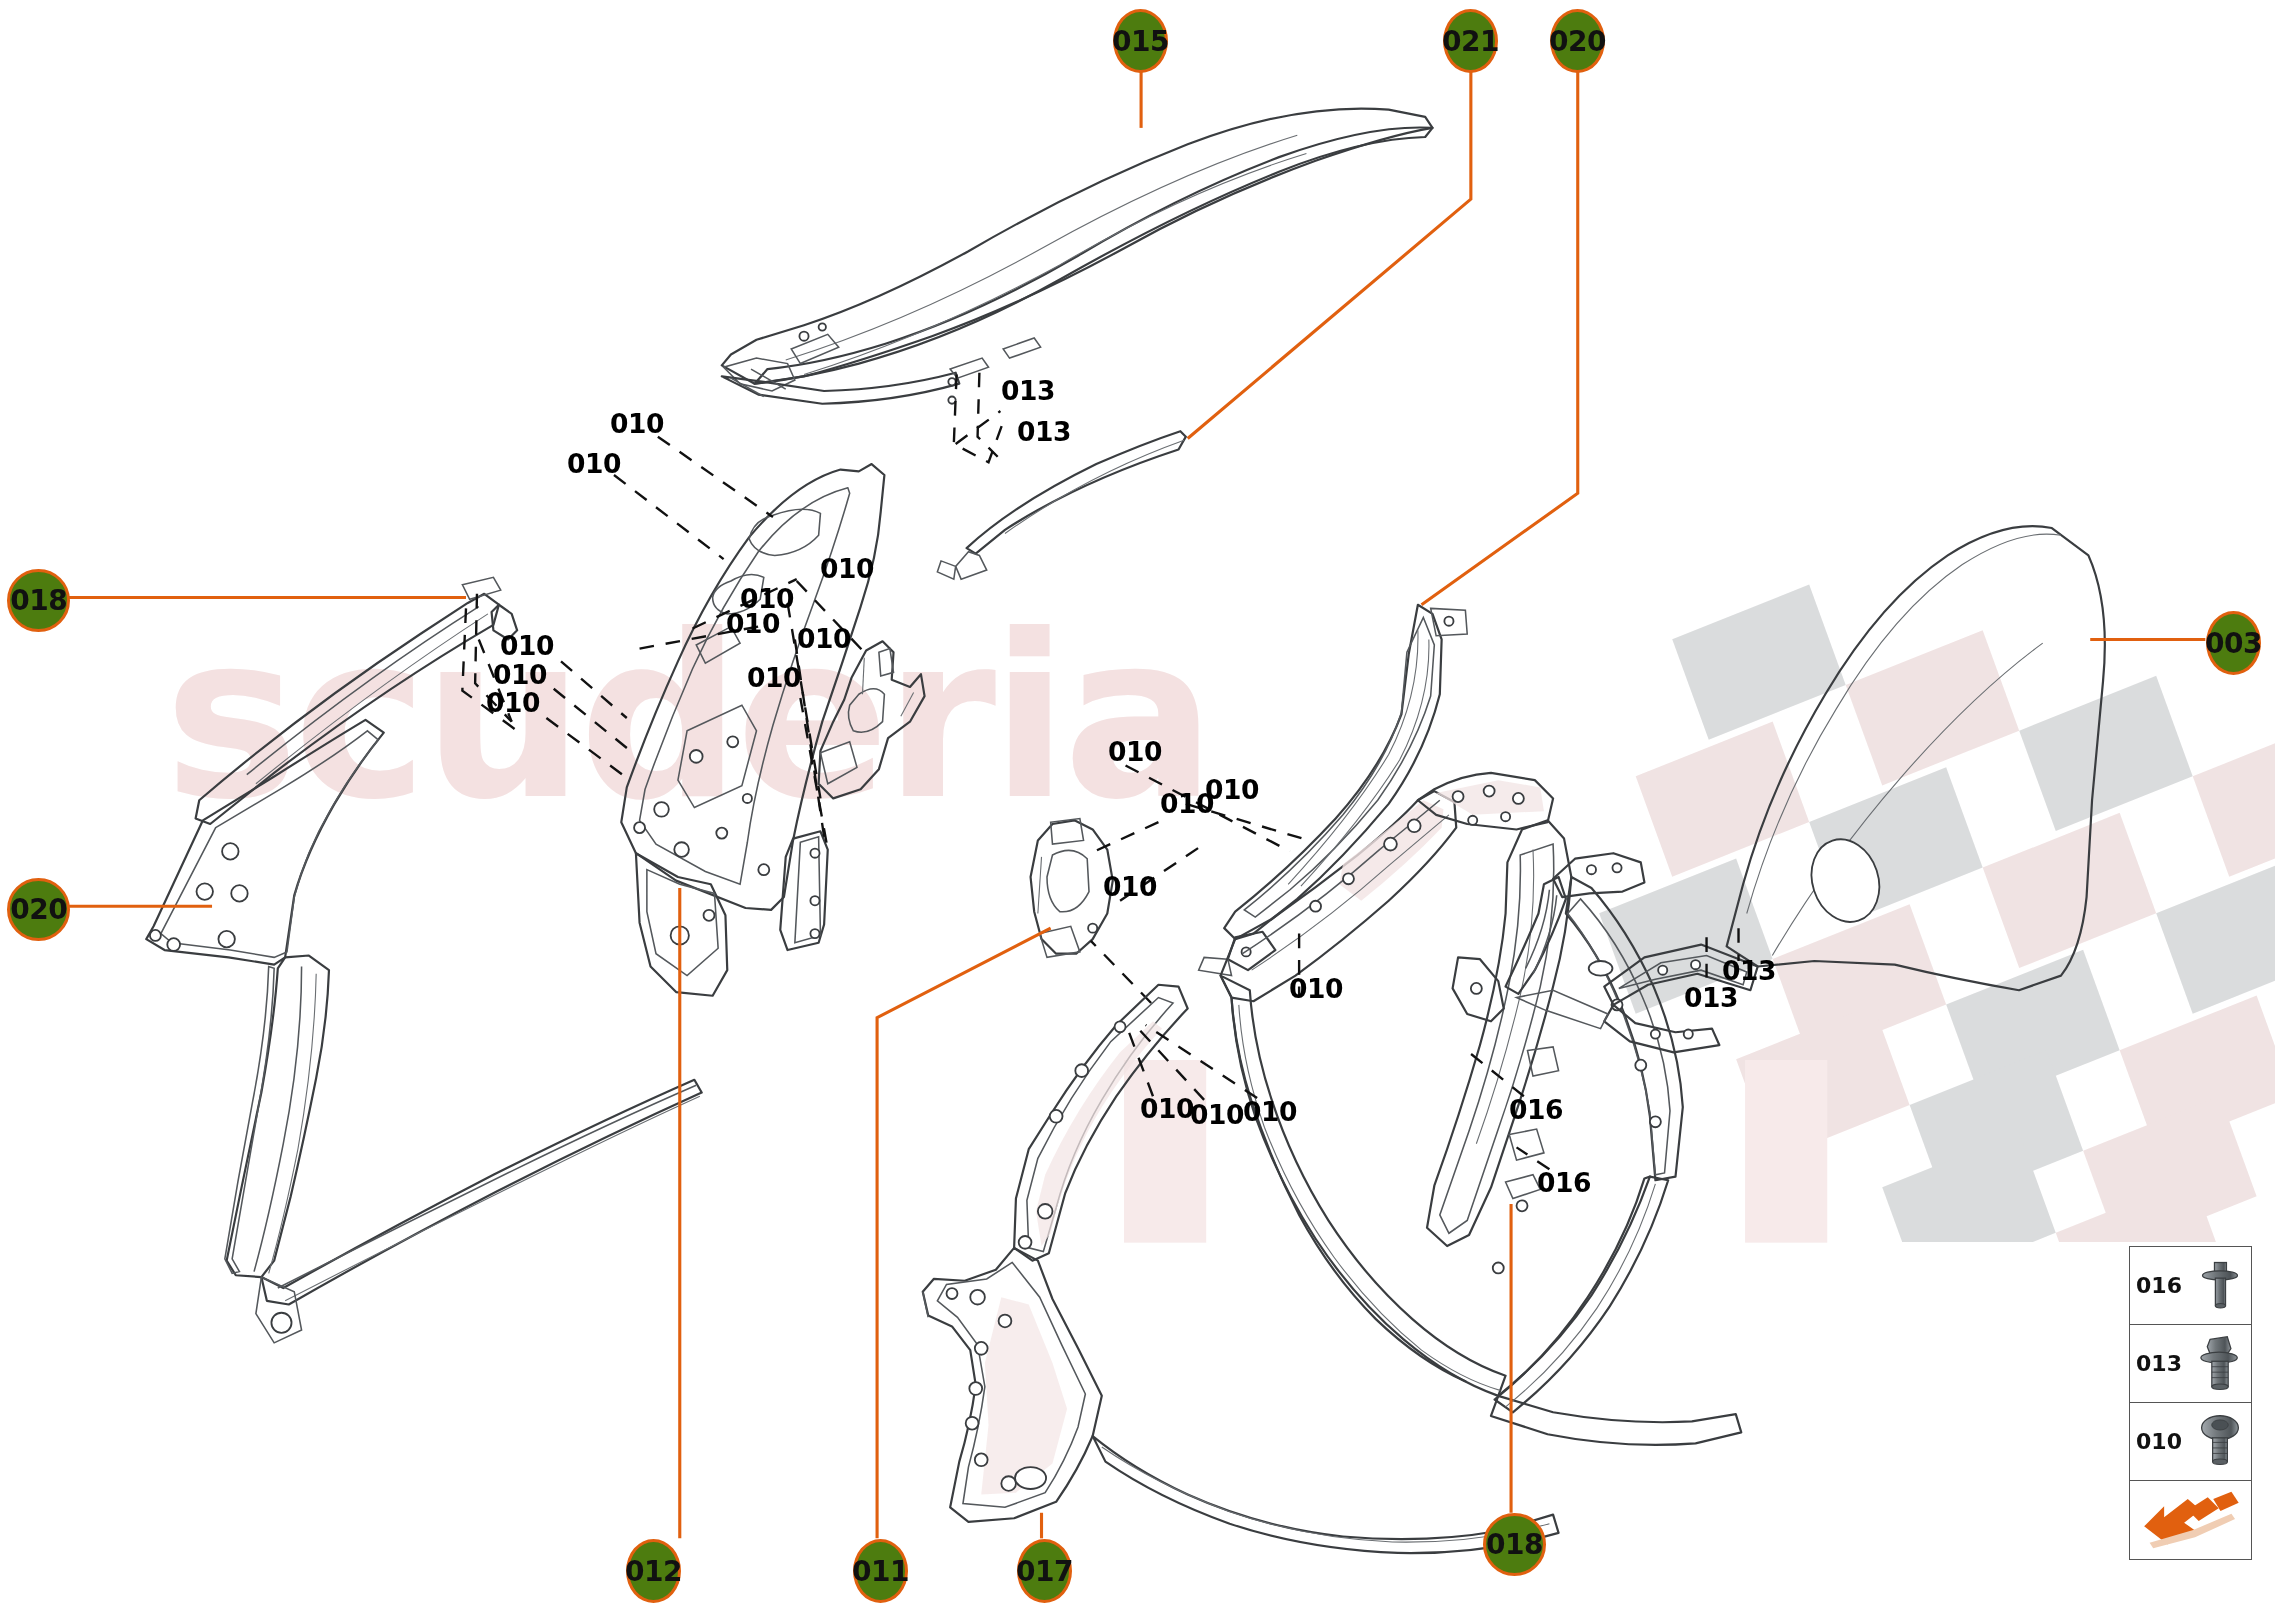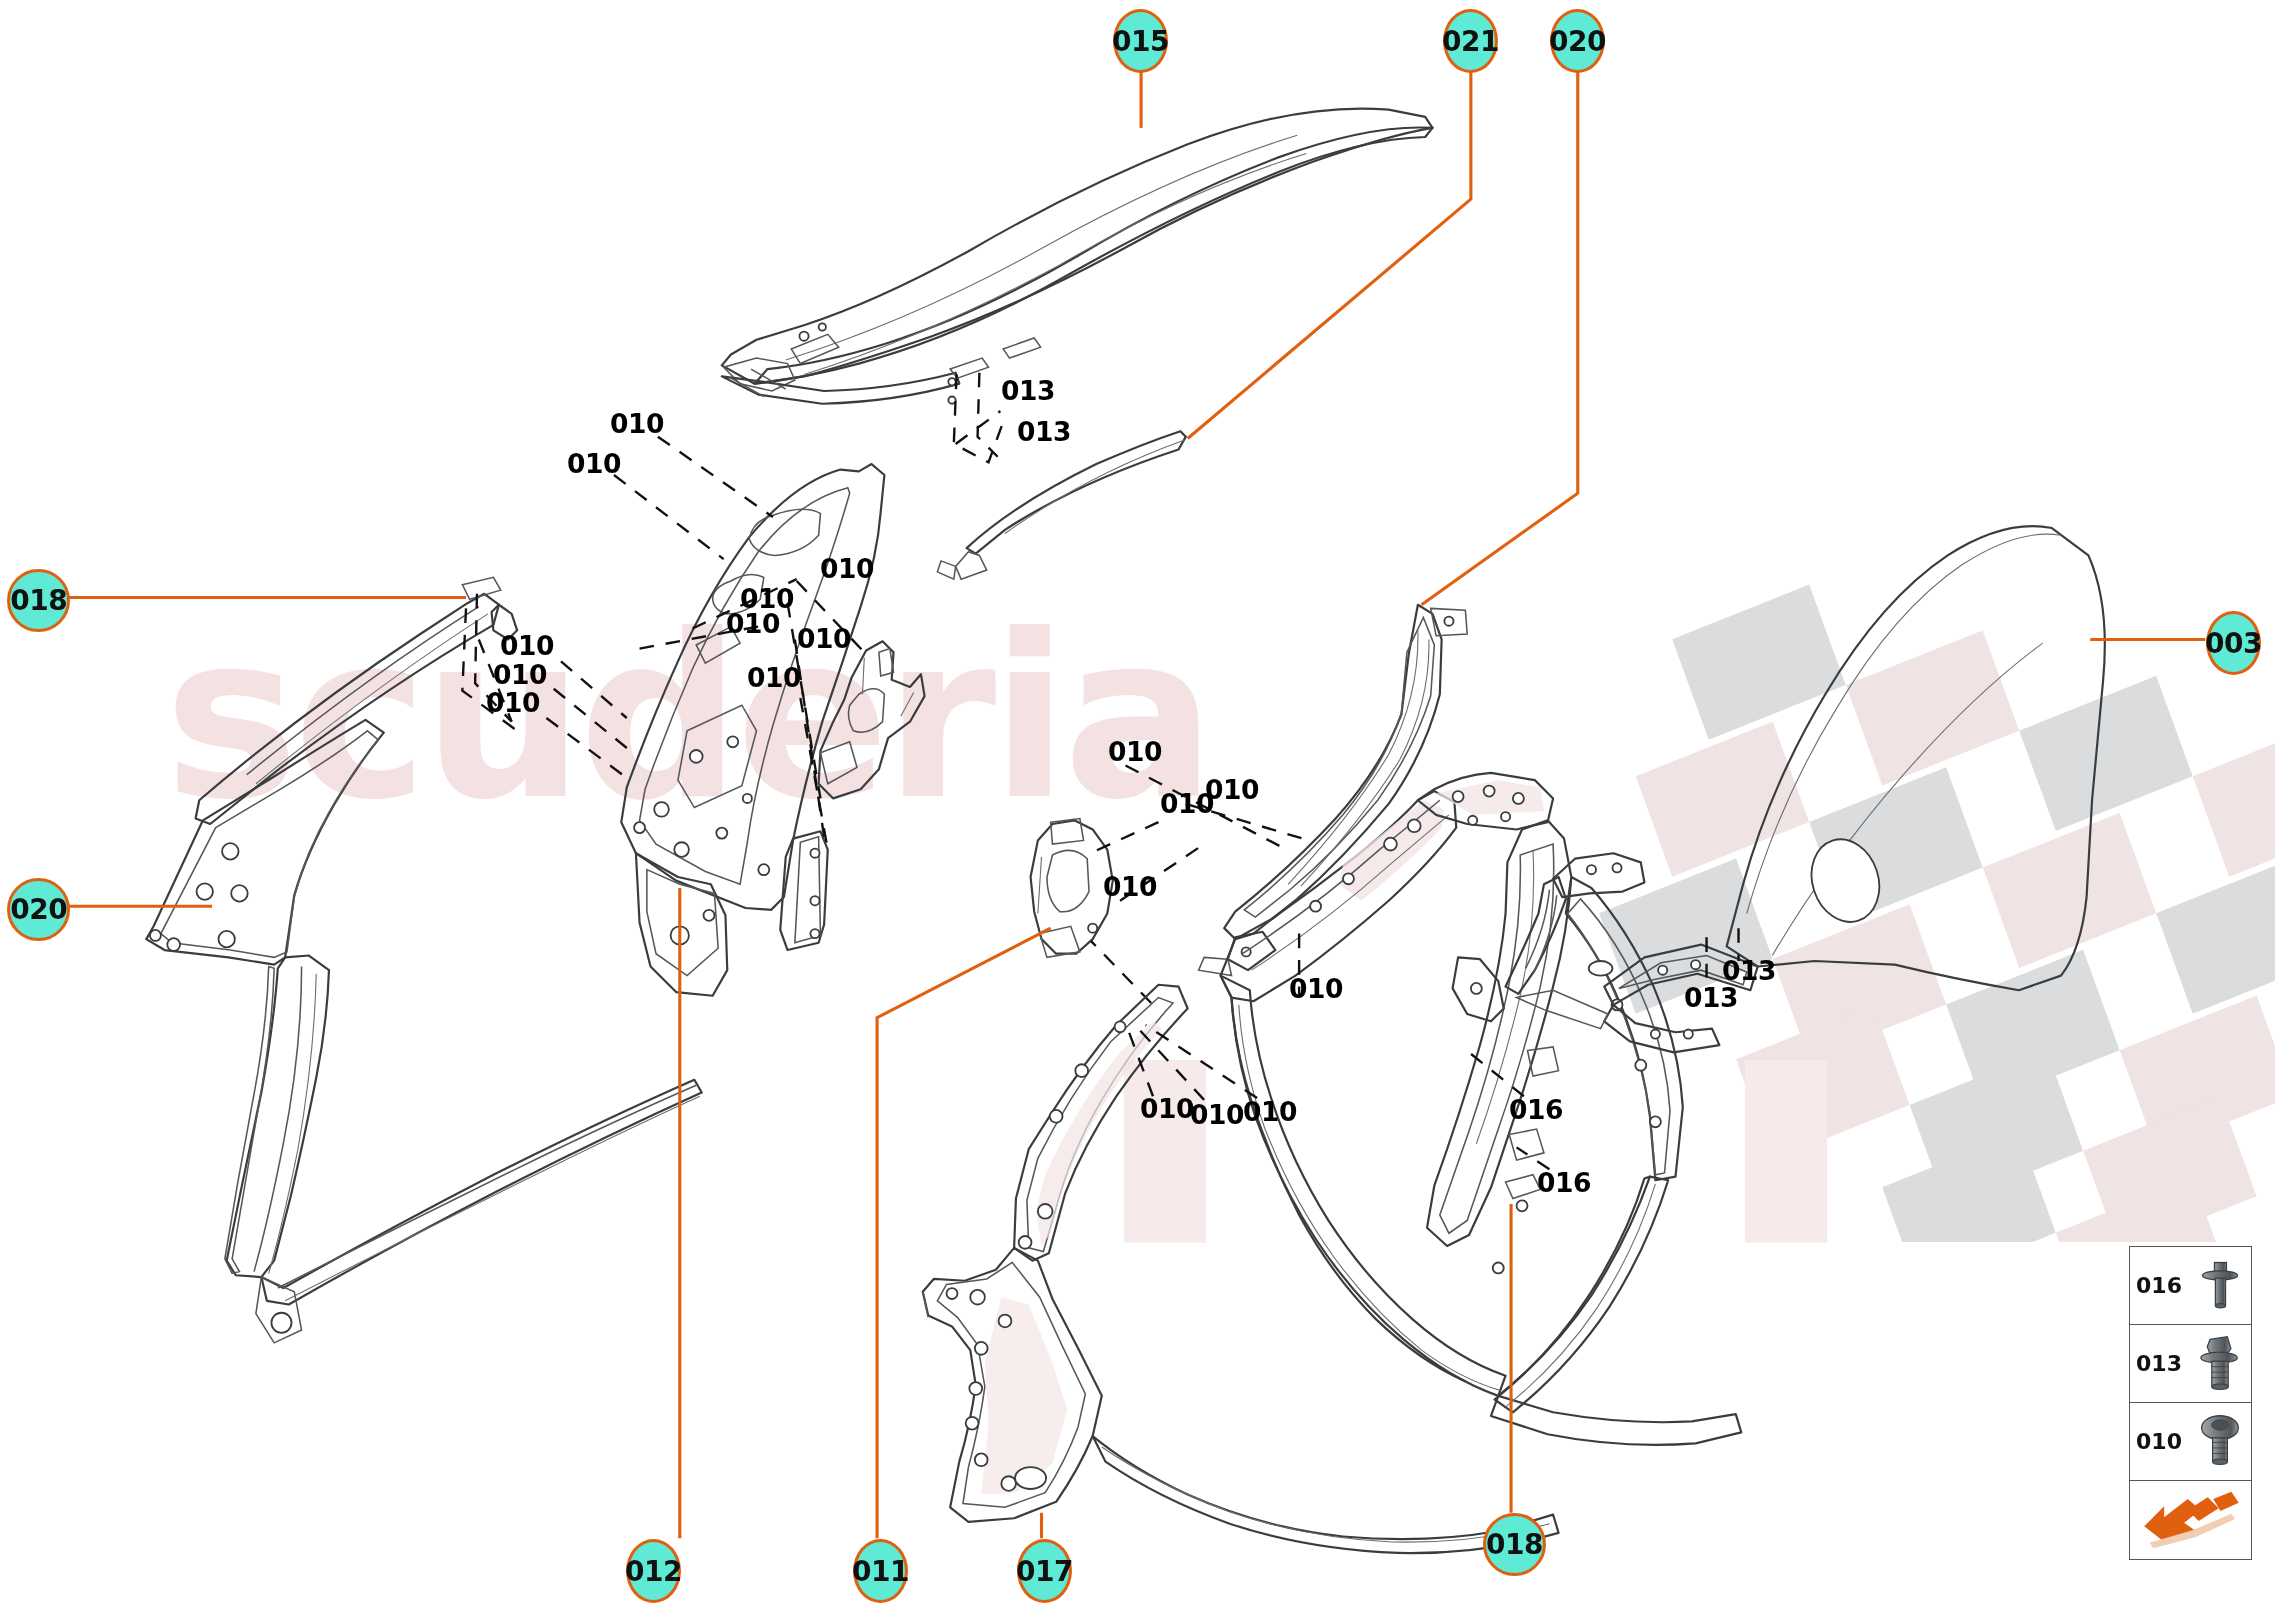--- a/index.html
+++ b/index.html
@@ -19,21 +19,21 @@
                color:#f7eaea;}
 
   
   .flag{position:absolute;z-index:1;pointer-events:none;}
 
   
   #art{position:absolute;left:0;top:0;z-index:3;}
 
   
   .callout{position:absolute;z-index:6;width:57px;height:57px;border-radius:50%;
-           border:3.7px solid #e1600f;background:#5eead4;
+           border:3.7px solid #e1600f;background:#4d7c0f;
            display:flex;align-items:center;justify-content:center;
            font-size:28px;font-weight:700;color:#111;letter-spacing:-0.5px;}
   .callout.oval{width:49px;height:58px;border-radius:50%;}
 
   
   .plab{position:absolute;z-index:6;font-size:26.5px;font-weight:700;color:#000;
         letter-spacing:-0.5px;white-space:nowrap;}
 
   
   #legend{position:absolute;z-index:7;left:2129px;top:1246px;width:121px;

